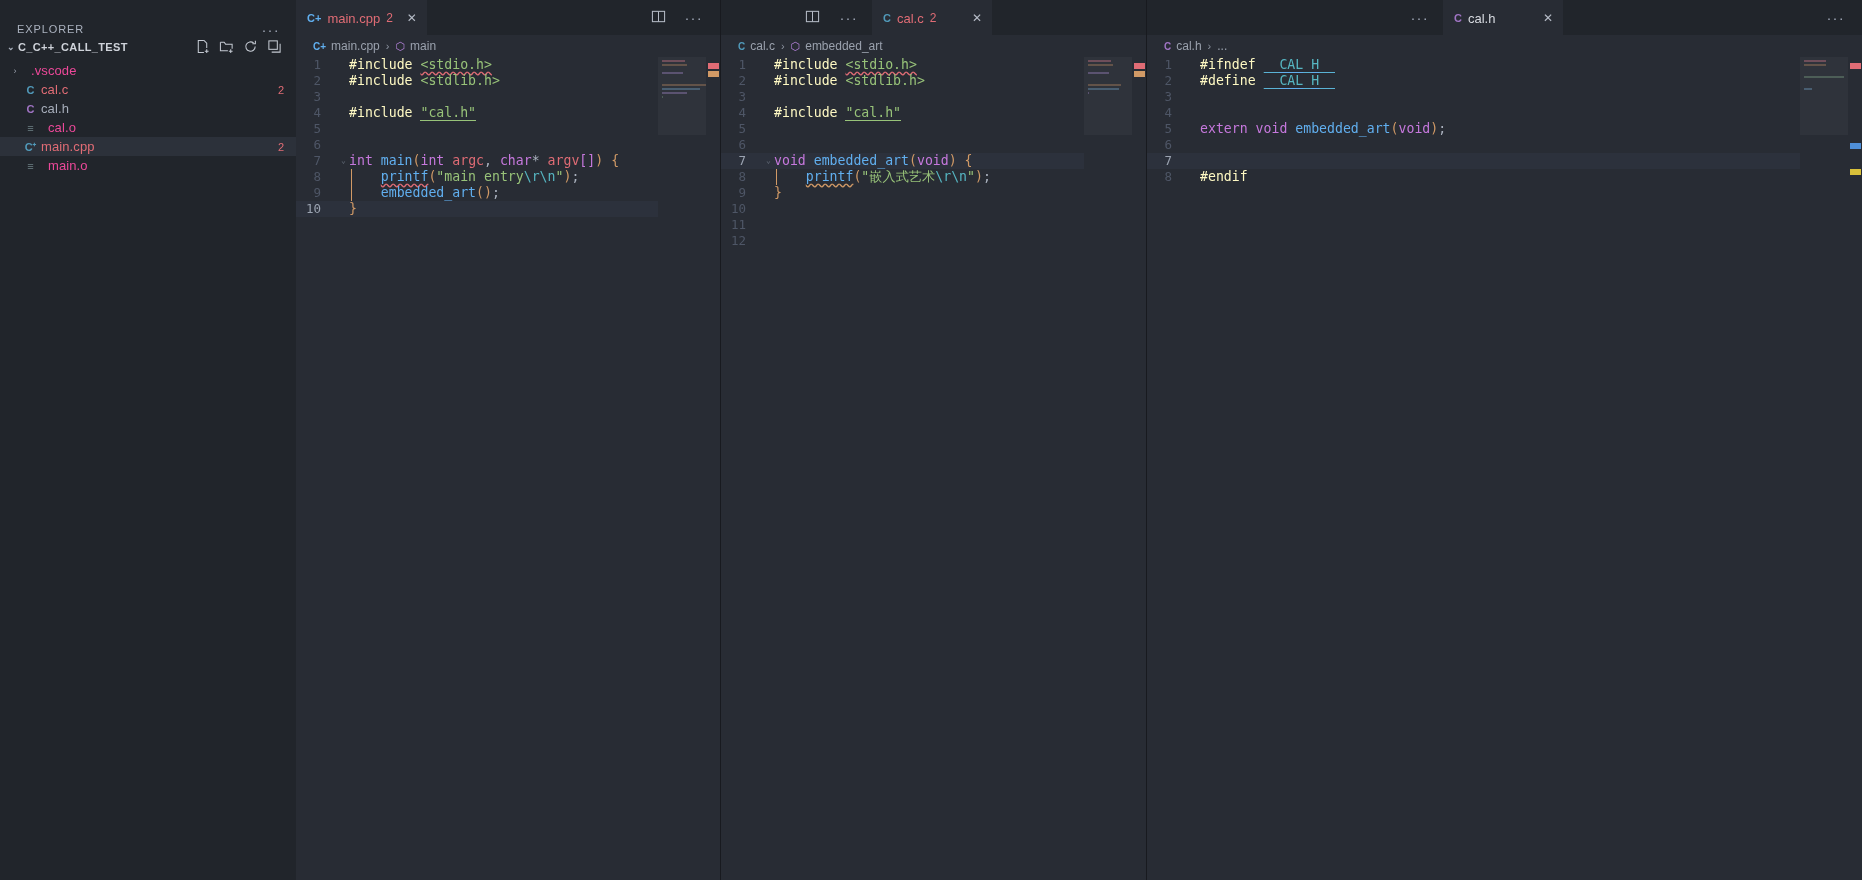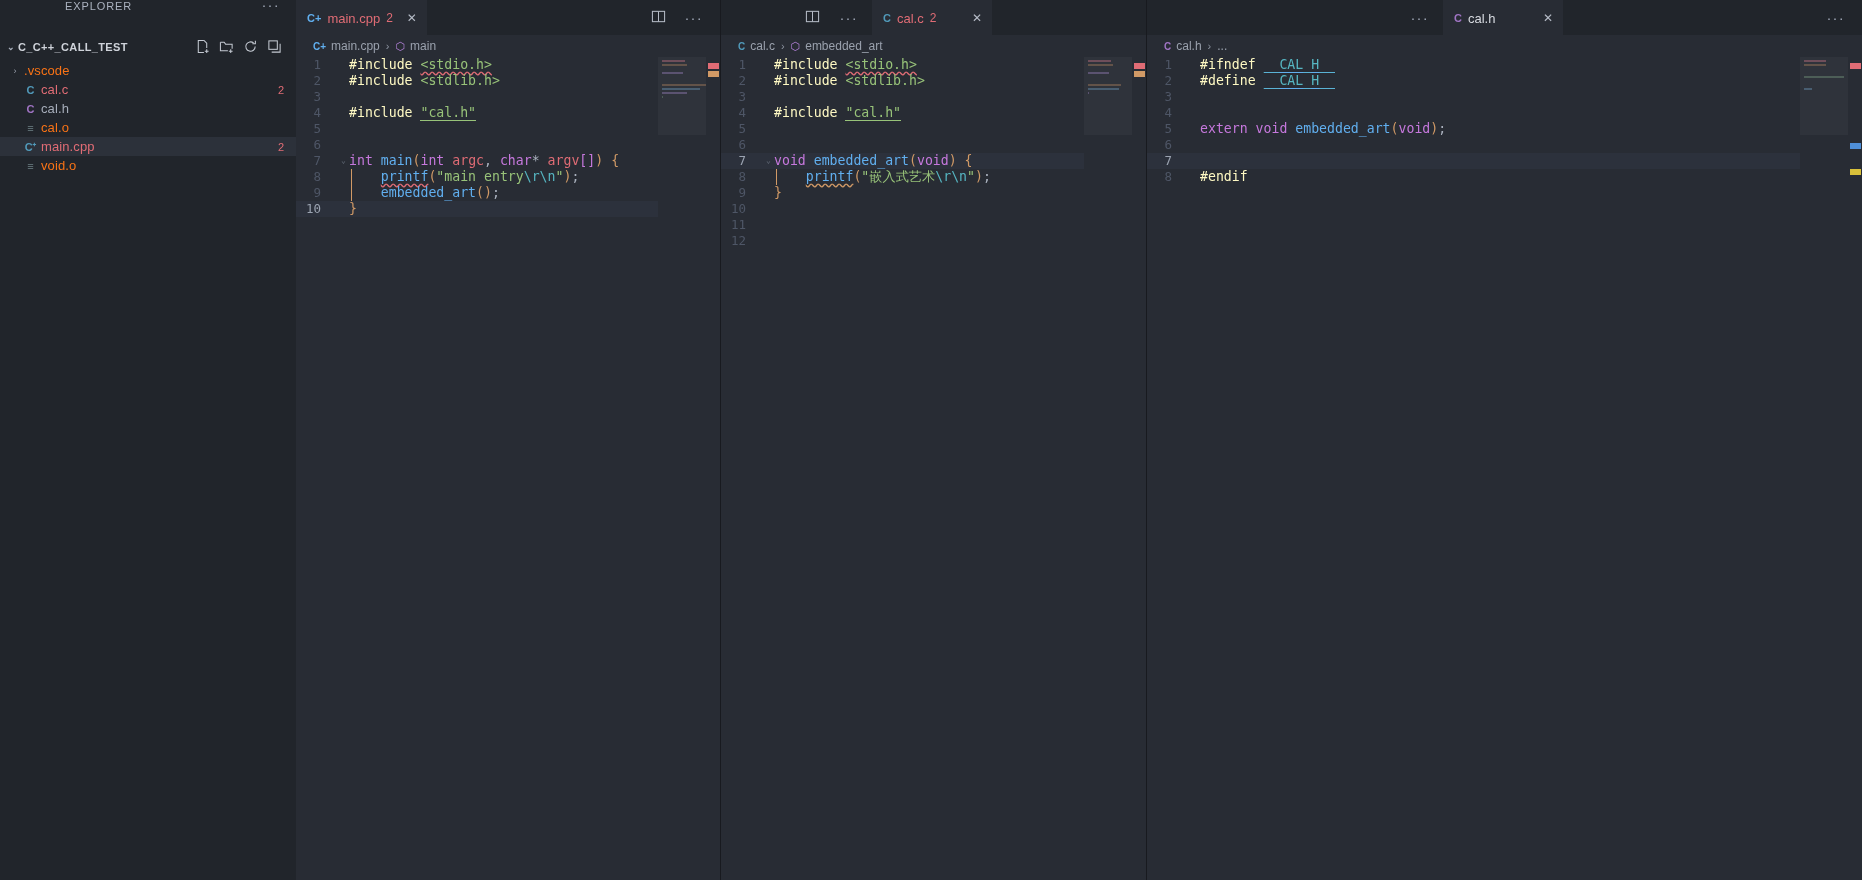--- a/index.html
+++ b/index.html
@@ -13,23 +13,23 @@
   }
   .app { display:flex; width:1862px; height:880px; }
 
   
   .sidebar {
     width:296px; min-width:296px; height:880px;
     background:#21252b;
     display:flex; flex-direction:column;
   }
   .sb-title {
-    height:35px; display:flex; align-items:flex-start;
+    height:35px; display:flex; align-items:flex-end;
     padding:0 12px 0 17px; color:#abb2bf;
-    font-size:11px; letter-spacing:.9px; font-weight:400;margin-left:48px;
+    font-size:11px; letter-spacing:.9px; font-weight:400;
   }
   .sb-title .lbl { flex:1; }
   .dots {
     color:#9da5b4; font-size:15px; letter-spacing:1.2px;
     line-height:10px; cursor:pointer; padding:0 4px;
   }
   .sb-section {
     height:24px; display:flex; align-items:center;
     padding:0 8px 0 4px; color:#cfd3da;
     font-size:11px; font-weight:700; letter-spacing:.35px;
@@ -50,21 +50,21 @@
   .row .fico {
     width:17px; text-align:center; font-size:11px; font-weight:700;
     font-family:"Liberation Sans", sans-serif;
   }
   .row .fname { flex:1; padding-left:2px; letter-spacing:.1px; }
   .row .badge { font-size:11px; color:#e06c75; font-weight:400; }
   .c-blue   { color:#519aba; }
   .c-purple { color:#a074c4; }
   .c-grey   { color:#6d8086; }
   .err      { color:#e06c75; }
-  .dim      { color:#f97316; }
+  .dim      { color:#ec4899;margin-left:7px; }
 
   
   .groups { flex:1; display:flex; height:880px; }
   .group { display:flex; flex-direction:column; height:880px; background:#282c34; position:relative; }
   .g1 { width:424px; min-width:424px; }
   .g2 { width:425px; min-width:425px; }
   .g3 { flex:1; }
   .gsplit { width:1px; background:#181a1f; height:880px; }
 
   .tabbar { height:35px; background:#21252b; display:flex; align-items:stretch; }
@@ -216,21 +216,21 @@
         </div>
         <div class="row sel">
           <span class="arrow"></span>
           <span class="fico c-blue">C⁺</span>
           <span class="fname err">main.cpp</span>
           <span class="badge">2</span>
         </div>
         <div class="row">
           <span class="arrow"></span>
           <span class="fico c-grey">≡</span>
-          <span class="fname dim">void.o</span>
+          <span class="fname dim">main.o</span>
         </div>
       </div>
   </div>
 
   <div class="groups" id="groups">
       <div class="group g1">
         <div class="tabbar">
           <div class="tab active">
             <span class="ticon" style="color: rgb(97, 175, 239);">C+</span>
             <span class="tname err">main.cpp</span>

